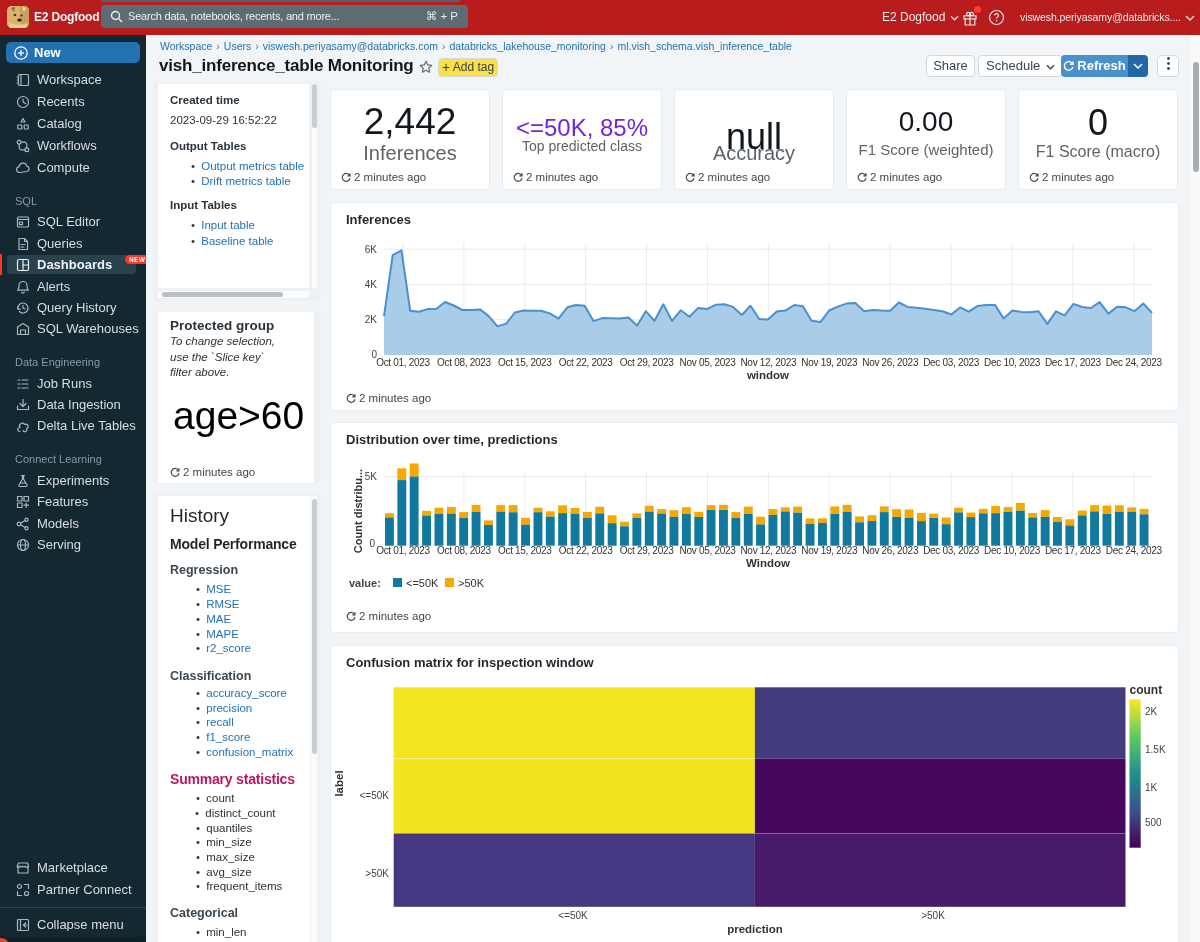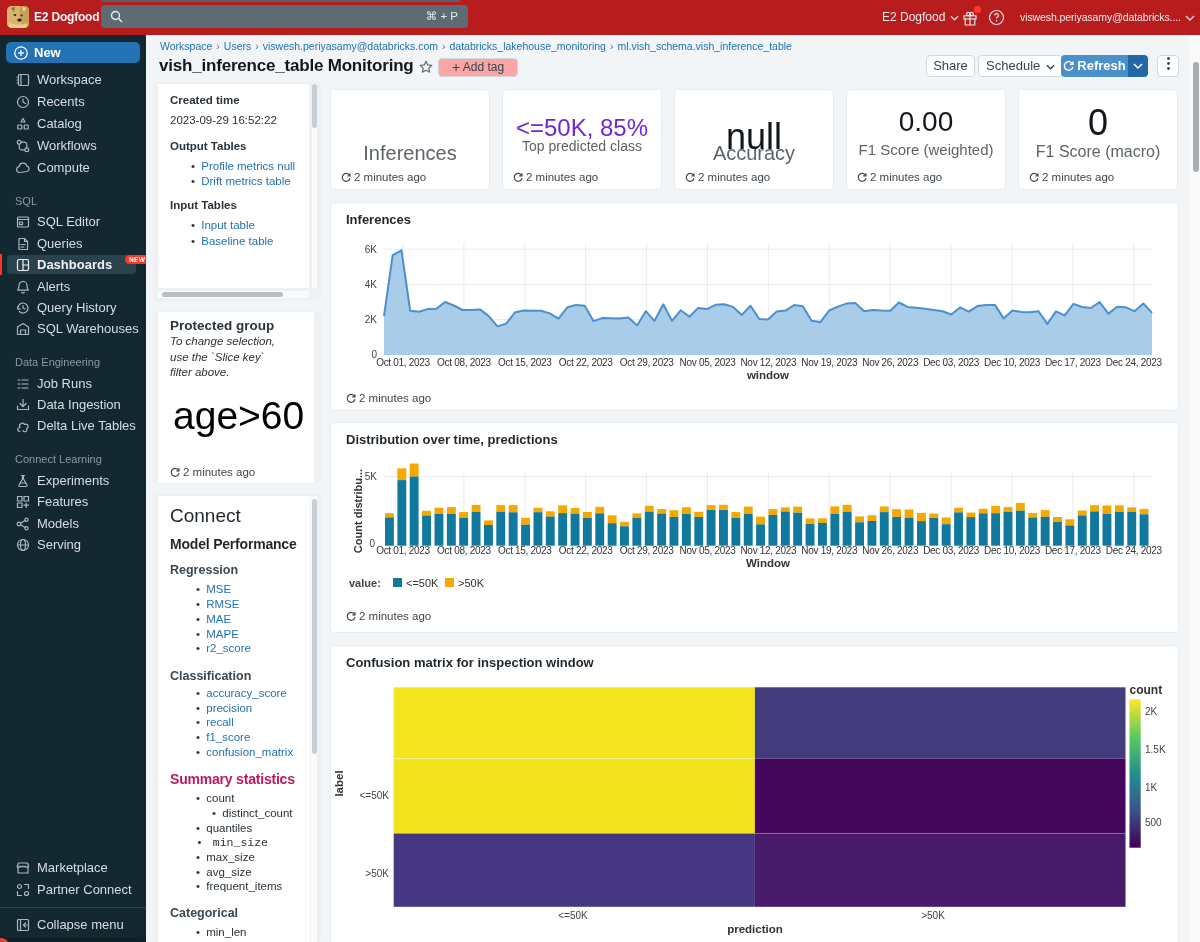--- a/index.html
+++ b/index.html
@@ -53,20 +53,21 @@
         <ellipse cx="14.5" cy="9.5" rx="1.2" ry="1" fill="#3a2e20"></ellipse>
         <ellipse cx="12.5" cy="14" rx="2.2" ry="1.6" fill="#1f1812"></ellipse>
         <path d="M2 16 C6 19 14 20 20 17 L20 22 L2 22 Z" fill="#e4cf8e"></path>
       </svg></div>
   <div id="brand">E2 Dogfood</div>
   <div id="searchbox">
     <svg class="mag" width="13" height="13" viewBox="0 0 13 13">
         <circle cx="5.5" cy="5.5" r="4" fill="none" stroke="#e8edf0" stroke-width="1.4"></circle>
         <line x1="8.6" y1="8.6" x2="12" y2="12" stroke="#e8edf0" stroke-width="1.4"></line>
       </svg>
+    <span class="ph">Search data, notebooks, recents, and more...</span>
     <span class="kbd">⌘ + P</span>
   </div>
   <div class="topright" style="left:882px;font-size:12px;">E2 Dogfood <svg width="9" height="6" viewBox="0 0 10 6" style="margin-left:1px">
         <path d="M1 1 L5 5 L9 1" fill="none" stroke="#cfd7dc" stroke-width="1.5"></path>
       </svg></div>
   <svg class="abs" style="left:962px;top:11px" width="16" height="16" viewBox="0 0 16 16" fill="none" stroke="#dfe6ea" stroke-width="1.2">
       <rect x="2" y="4.8" width="12" height="3.1"></rect>
       <path d="M3.2 7.9 V14 H12.8 V7.9"></path>
       <line x1="8" y1="4.8" x2="8" y2="14"></line>
       <circle cx="6.2" cy="3" r="1.6"></circle>
@@ -271,21 +272,21 @@
   <div style="position:absolute;left:0;top:901px;width:146px;height:6px;background:#0f2127;"></div>
   <div style="position:absolute;left:0;top:896px;width:146px;height:6px;background:#142832;border-radius:0 0 7px 7px;"></div>
   <div style="position:absolute;left:-7px;top:903px;width:16px;height:16px;border-radius:8px;background:#e8472e;"></div>
 </div>
 <div id="main">
   <div class="crumb"><a class="lnk" href="#">Workspace</a><span class="sep">›</span><a class="lnk" href="#">Users</a><span class="sep">›</span><a class="lnk" href="#">viswesh.periyasamy@databricks.com</a><span class="sep">›</span><a class="lnk" href="#">databricks_lakehouse_monitoring</a><span class="sep">›</span><a class="lnk" href="#">ml.vish_schema.vish_inference_table</a></div>
   <div id="pagetitle">vish_inference_table Monitoring</div>
   <svg class="abs" style="left:273px;top:25px" width="14" height="14" viewBox="0 0 14 14">
       <path d="M7 1.2 L8.7 4.9 L12.8 5.4 L9.8 8.2 L10.6 12.2 L7 10.2 L3.4 12.2 L4.2 8.2 L1.2 5.4 L5.3 4.9 Z" fill="none" stroke="#5f6b76" stroke-width="1.2" stroke-linejoin="round"></path>
     </svg>
-  <div class="hbtn" style="left:292px;top:23px;width:80px;height:19px;line-height:17px;font-size:12px;background:#fca5a5;"><span style="font-size:14px;vertical-align:-1px;">+</span> Add tag</div>
+  <div class="hbtn" style="left:292px;top:23px;width:60px;height:19px;line-height:17px;font-size:12px;background:#fde047;"><span style="font-size:14px;vertical-align:-1px;">+</span> Add tag</div>
   <div class="hbtn" style="left:780px;width:49px;">Share</div>
   <div class="hbtn" style="left:832px;width:85px;">Schedule <svg width="9" height="6" viewBox="0 0 10 6" style="margin-left:2px">
         <path d="M1 1 L5 5 L9 1" fill="none" stroke="#37444e" stroke-width="1.5"></path>
       </svg></div>
   <div class="abs" style="left:915px;top:20px;width:67px;height:22px;background:#4a90ca;border-radius:4px 0 0 4px;color:#fff;font-size:13px;font-weight:bold;text-align:center;line-height:22px;"><svg width="11" height="11" viewBox="0 0 12 12" style="vertical-align:-1px;margin-right:3px">
         <path d="M10.5 4.5 A 4.7 4.7 0 1 0 10.8 7.5" fill="none" stroke="#fff" stroke-width="1.5"></path>
         <polyline points="10.8,1.5 10.8,4.7 7.6,4.7" fill="none" stroke="#fff" stroke-width="1.5"></polyline>
       </svg>Refresh</div>
   <div class="abs" style="left:982px;top:20px;width:20px;height:22px;background:#2467a7;border-radius:0 4px 4px 0;"><svg width="10" height="6" viewBox="0 0 10 6" style="margin:8px 0 0 5px">
         <path d="M1 1 L5 5 L9 1" fill="none" stroke="#fff" stroke-width="1.5"></path>
@@ -298,66 +299,67 @@
 
   <div class="lcard" style="top:47px;height:219px;"></div>
   <div class="lwhite" style="left:12px;top:49px;width:151px;height:204px;"></div>
   <div class="abs" style="left:166px;top:49px;width:5px;height:204px;background:#fafbfc;"></div>
   <div class="abs" style="left:166px;top:49px;width:5px;height:44px;background:#c9ced2;border-radius:3px;"></div>
   <div class="abs" style="left:12px;top:256px;width:151px;height:7px;background:#fafbfc;"></div>
   <div class="abs" style="left:16px;top:257px;width:121px;height:5px;background:#b9bfc4;border-radius:3px;"></div>
   <div class="abs cardtxt" style="left:24px;top:59px;font-weight:bold;">Created time</div>
   <div class="abs cardtxt" style="left:24px;top:79px;">2023-09-29 16:52:22</div>
   <div class="abs cardtxt" style="left:24px;top:105px;font-weight:bold;">Output Tables</div>
-  <div class="abs cardtxt" style="left:45px;top:125px;">• <a class="lnk" href="#" style="margin-left:3px">Profile metrics null</a></div>
+  <div class="abs cardtxt" style="left:45px;top:125px;">• <a class="lnk" href="#" style="margin-left:3px">Output metrics table</a></div>
   <div class="abs cardtxt" style="left:45px;top:140px;">• <a class="lnk" href="#" style="margin-left:3px">Drift metrics table</a></div>
   <div class="abs cardtxt" style="left:24px;top:164px;font-weight:bold;">Input Tables</div>
   <div class="abs cardtxt" style="left:45px;top:184px;">• <a class="lnk" href="#" style="margin-left:3px">Input table</a></div>
   <div class="abs cardtxt" style="left:45px;top:200px;">• <a class="lnk" href="#" style="margin-left:3px">Baseline table</a></div>
 
   <div class="lcard" style="top:276px;height:173px;"></div>
   <div class="lwhite" style="left:12px;top:277px;width:156px;height:171px;"></div>
   <div class="abs cardtxt" style="left:24px;top:283px;font-weight:bold;font-size:13.5px;">Protected group</div>
   <div class="abs cardtxt" style="left:24px;top:299px;font-style:italic;line-height:15.6px;">To change selection,<br>use the `Slice key`<br>filter above.</div>
   <div class="abs" style="left:27px;top:359px;font-size:39px;color:#000;">age&gt;60</div>
   <div class="abs ago" style="left:24px;top:431px;"><svg width="10" height="10" viewBox="0 0 12 12" style="vertical-align:-1px;margin-right:3px">
         <path d="M10.5 4.5 A 4.7 4.7 0 1 0 10.8 7.5" fill="none" stroke="#40474d" stroke-width="1.4"></path>
         <polyline points="10.8,1.5 10.8,4.7 7.6,4.7" fill="none" stroke="#40474d" stroke-width="1.4"></polyline>
       </svg>2 minutes ago</div>
 
   <div class="lcard" style="top:459px;height:448px;"></div>
   <div class="lwhite" style="left:12px;top:461px;width:152px;height:446px;"></div>
   <div class="abs" style="left:165px;top:461px;width:6px;height:446px;background:#fafbfc;"></div>
   <div class="abs" style="left:166px;top:464px;width:5px;height:255px;background:#c9ced2;border-radius:3px;"></div>
-  <div class="abs" style="left:24px;top:470px;font-size:19px;color:#1f272d;">Connect</div>
+  <div class="abs" style="left:24px;top:470px;font-size:19px;color:#1f272d;">History</div>
   <div class="abs" style="left:24px;top:501px;font-size:14px;font-weight:bold;color:#1f272d;letter-spacing:-0.2px;">Model Performance</div>
   <div class="abs" style="left:24px;top:528px;font-size:12.5px;font-weight:bold;color:#3c4851;">Regression</div>
   <div class="abs cardtxt" style="left:50px;top:548px;">• <a class="lnk" href="#" style="margin-left:3px">MSE</a></div>
   <div class="abs cardtxt" style="left:50px;top:563px;">• <a class="lnk" href="#" style="margin-left:3px">RMSE</a></div>
   <div class="abs cardtxt" style="left:50px;top:578px;">• <a class="lnk" href="#" style="margin-left:3px">MAE</a></div>
   <div class="abs cardtxt" style="left:50px;top:593px;">• <a class="lnk" href="#" style="margin-left:3px">MAPE</a></div>
   <div class="abs cardtxt" style="left:50px;top:607px;">• <a class="lnk" href="#" style="margin-left:3px">r2_score</a></div>
   <div class="abs" style="left:24px;top:634px;font-size:12.5px;font-weight:bold;color:#3c4851;">Classification</div>
   <div class="abs cardtxt" style="left:50px;top:652px;">• <a class="lnk" href="#" style="margin-left:3px">accuracy_score</a></div>
   <div class="abs cardtxt" style="left:50px;top:667px;">• <a class="lnk" href="#" style="margin-left:3px">precision</a></div>
   <div class="abs cardtxt" style="left:50px;top:681px;">• <a class="lnk" href="#" style="margin-left:3px">recall</a></div>
   <div class="abs cardtxt" style="left:50px;top:696px;">• <a class="lnk" href="#" style="margin-left:3px">f1_score</a></div>
   <div class="abs cardtxt" style="left:50px;top:711px;">• <a class="lnk" href="#" style="margin-left:3px">confusion_matrix</a></div>
   <div class="abs" style="left:24px;top:736px;font-size:14px;font-weight:bold;color:#be185d;letter-spacing:-0.2px;">Summary statistics</div>
   <div class="abs cardtxt" style="left:50px;top:757px;">• <span style="margin-left:3px">count</span></div>
-  <div class="abs cardtxt" style="left:66px;top:772px;">• <span style="margin-left:3px">distinct_count</span></div>
+  <div class="abs cardtxt" style="left:49px;top:772px;">• <span style="margin-left:3px">distinct_count</span></div>
   <div class="abs cardtxt" style="left:50px;top:787px;">• <span style="margin-left:3px">quantiles</span></div>
-  <div class="abs cardtxt" style="left:50px;top:801px;font-family:Liberation Mono, monospace;">• <span style="margin-left:3px">min_size</span></div>
+  <div class="abs cardtxt" style="left:50px;top:801px;">• <span style="margin-left:3px">min_size</span></div>
   <div class="abs cardtxt" style="left:50px;top:816px;">• <span style="margin-left:3px">max_size</span></div>
   <div class="abs cardtxt" style="left:50px;top:831px;">• <span style="margin-left:3px">avg_size</span></div>
   <div class="abs cardtxt" style="left:50px;top:845px;">• <span style="margin-left:3px">frequent_items</span></div>
   <div class="abs" style="left:24px;top:871px;font-size:12.5px;font-weight:bold;color:#3c4851;">Categorical</div>
   <div class="abs cardtxt" style="left:50px;top:891px;">• <span style="margin-left:3px">min_len</span></div>
 
   <div class="statcard" style="left:184px;top:54px;">
+<div style="position:absolute;top:11px;width:100%;text-align:center;font-size:37px;color:#11171c;">2,442</div>
 <div style="position:absolute;top:52px;width:100%;text-align:center;font-size:20px;color:#5d6469;">Inferences</div>
 <div class="ago" style="position:absolute;left:10px;top:81px;"><svg width="10" height="10" viewBox="0 0 12 12" style="vertical-align:-1px;margin-right:3px">
           <path d="M10.5 4.5 A 4.7 4.7 0 1 0 10.8 7.5" fill="none" stroke="#40474d" stroke-width="1.4"></path>
           <polyline points="10.8,1.5 10.8,4.7 7.6,4.7" fill="none" stroke="#40474d" stroke-width="1.4"></polyline>
         </svg>2 minutes ago</div>
 </div>
 <div class="statcard" style="left:356px;top:54px;">
 <div style="position:absolute;top:24px;width:100%;text-align:center;font-size:24px;color:#6d28d9;">&lt;=50K, 85%</div>
 <div style="position:absolute;top:48px;width:100%;text-align:center;font-size:14px;color:#5d6469;">Top predicted class</div>
 <div class="ago" style="position:absolute;left:10px;top:81px;"><svg width="10" height="10" viewBox="0 0 12 12" style="vertical-align:-1px;margin-right:3px">

